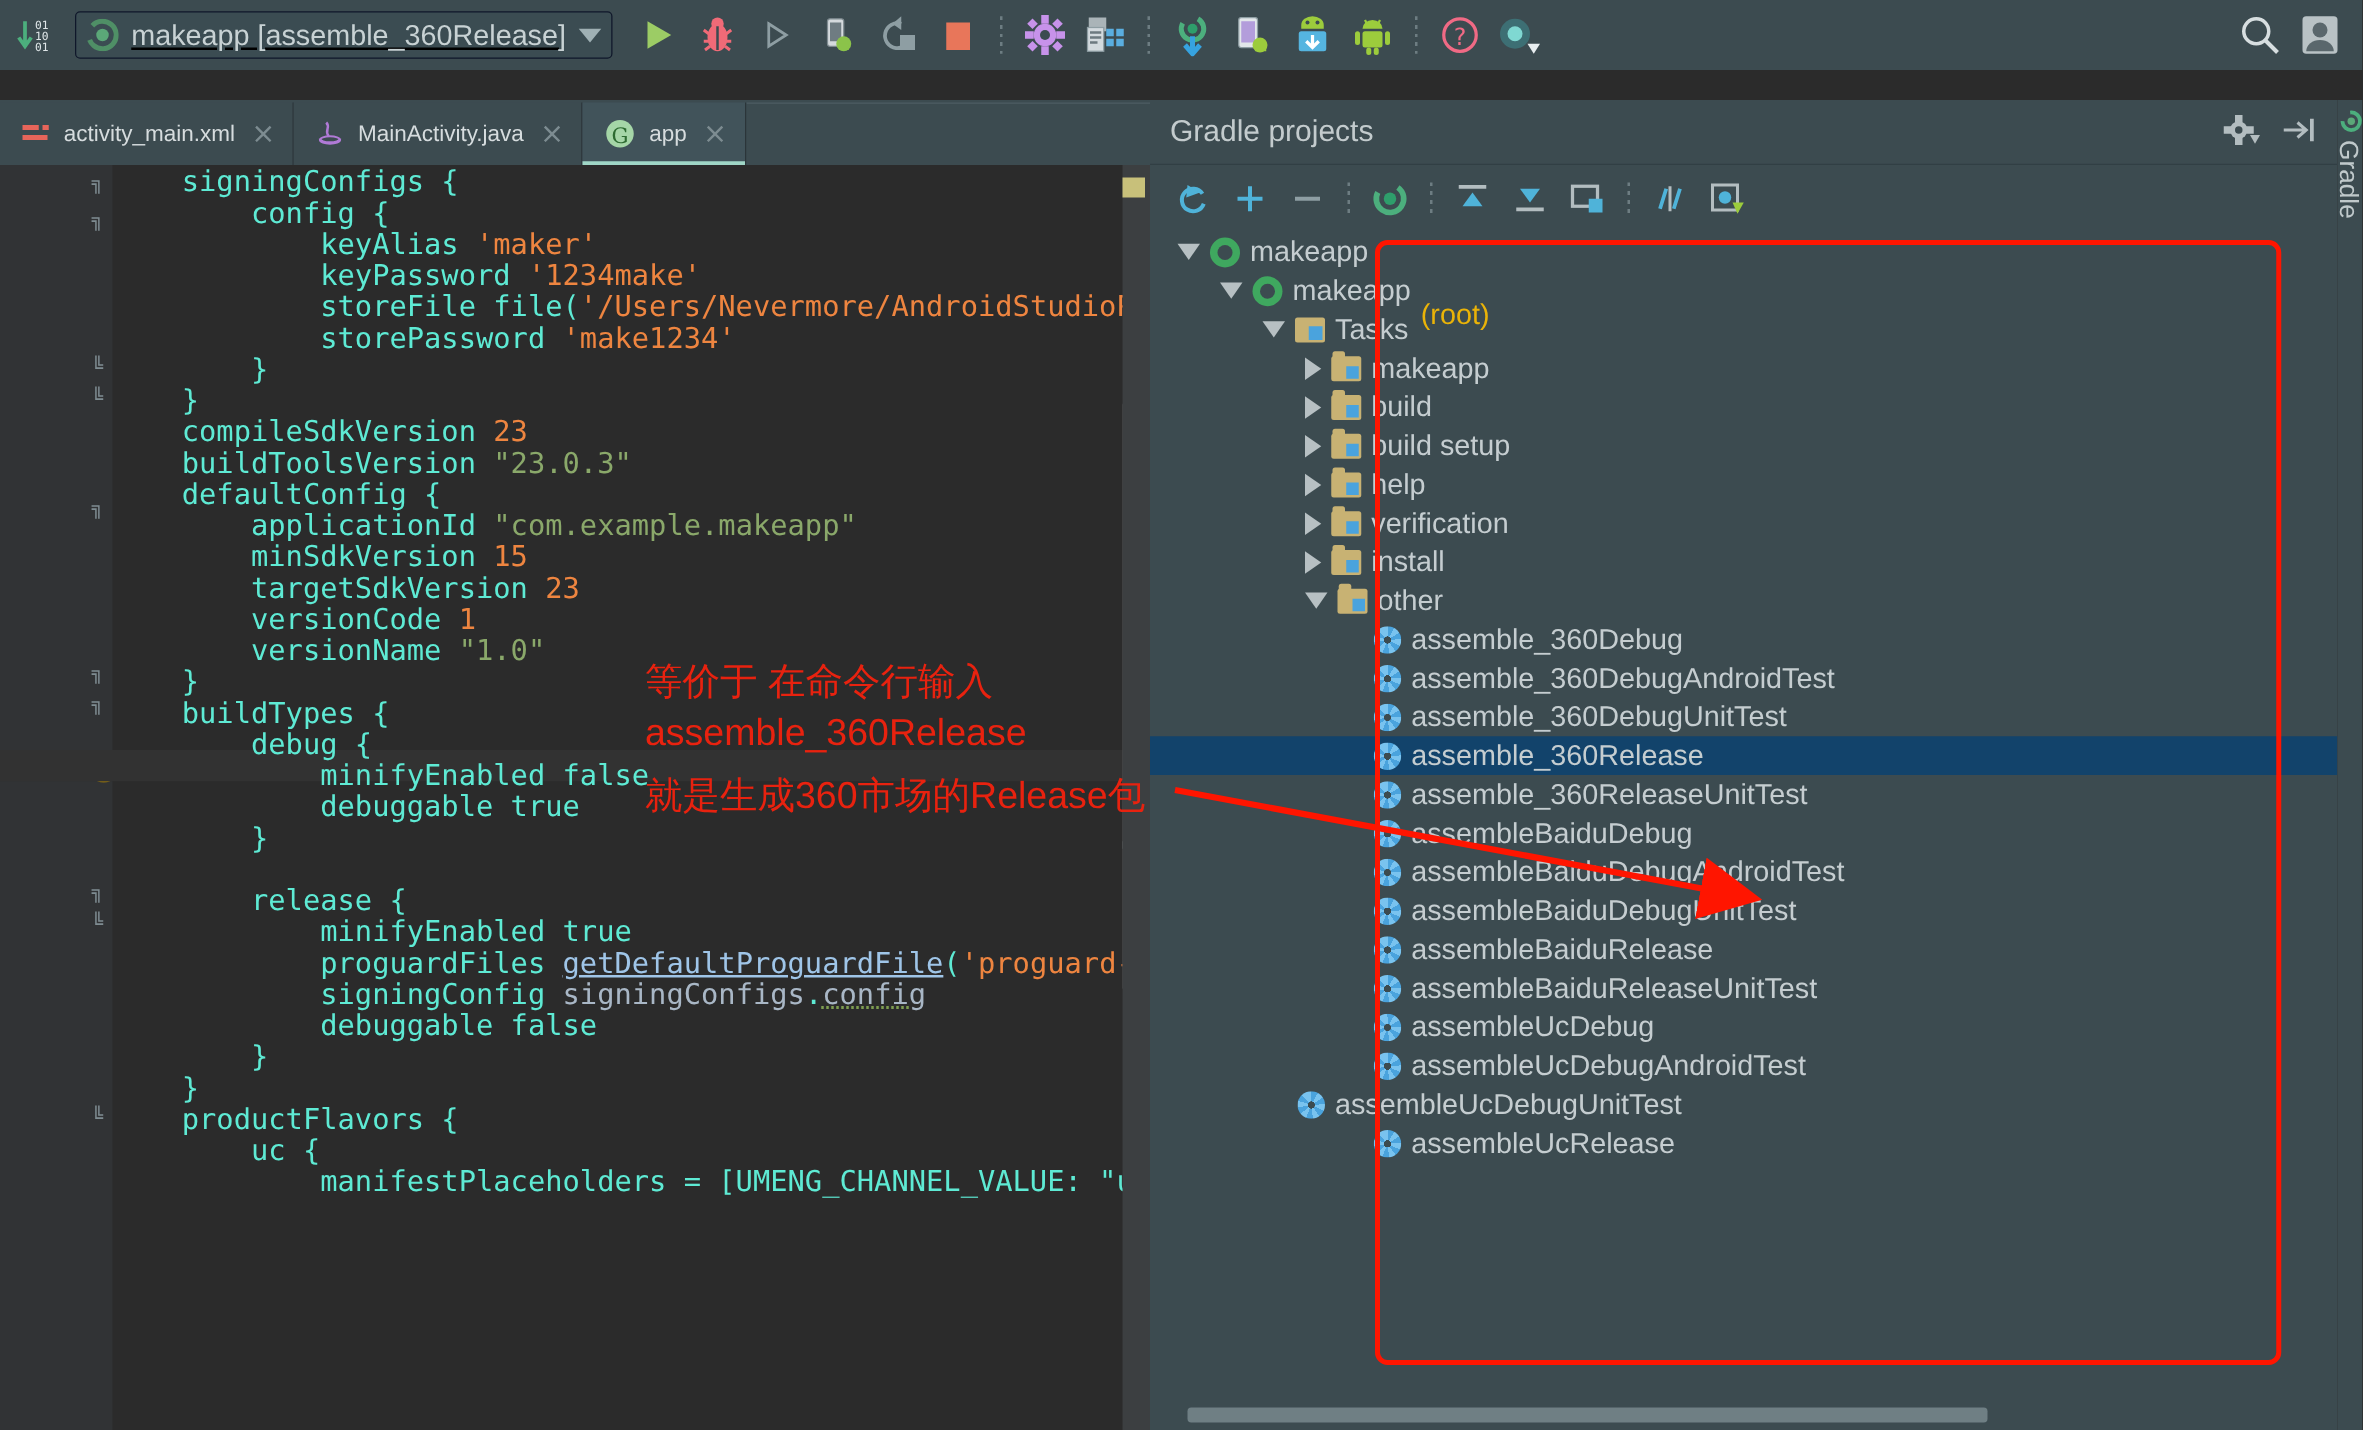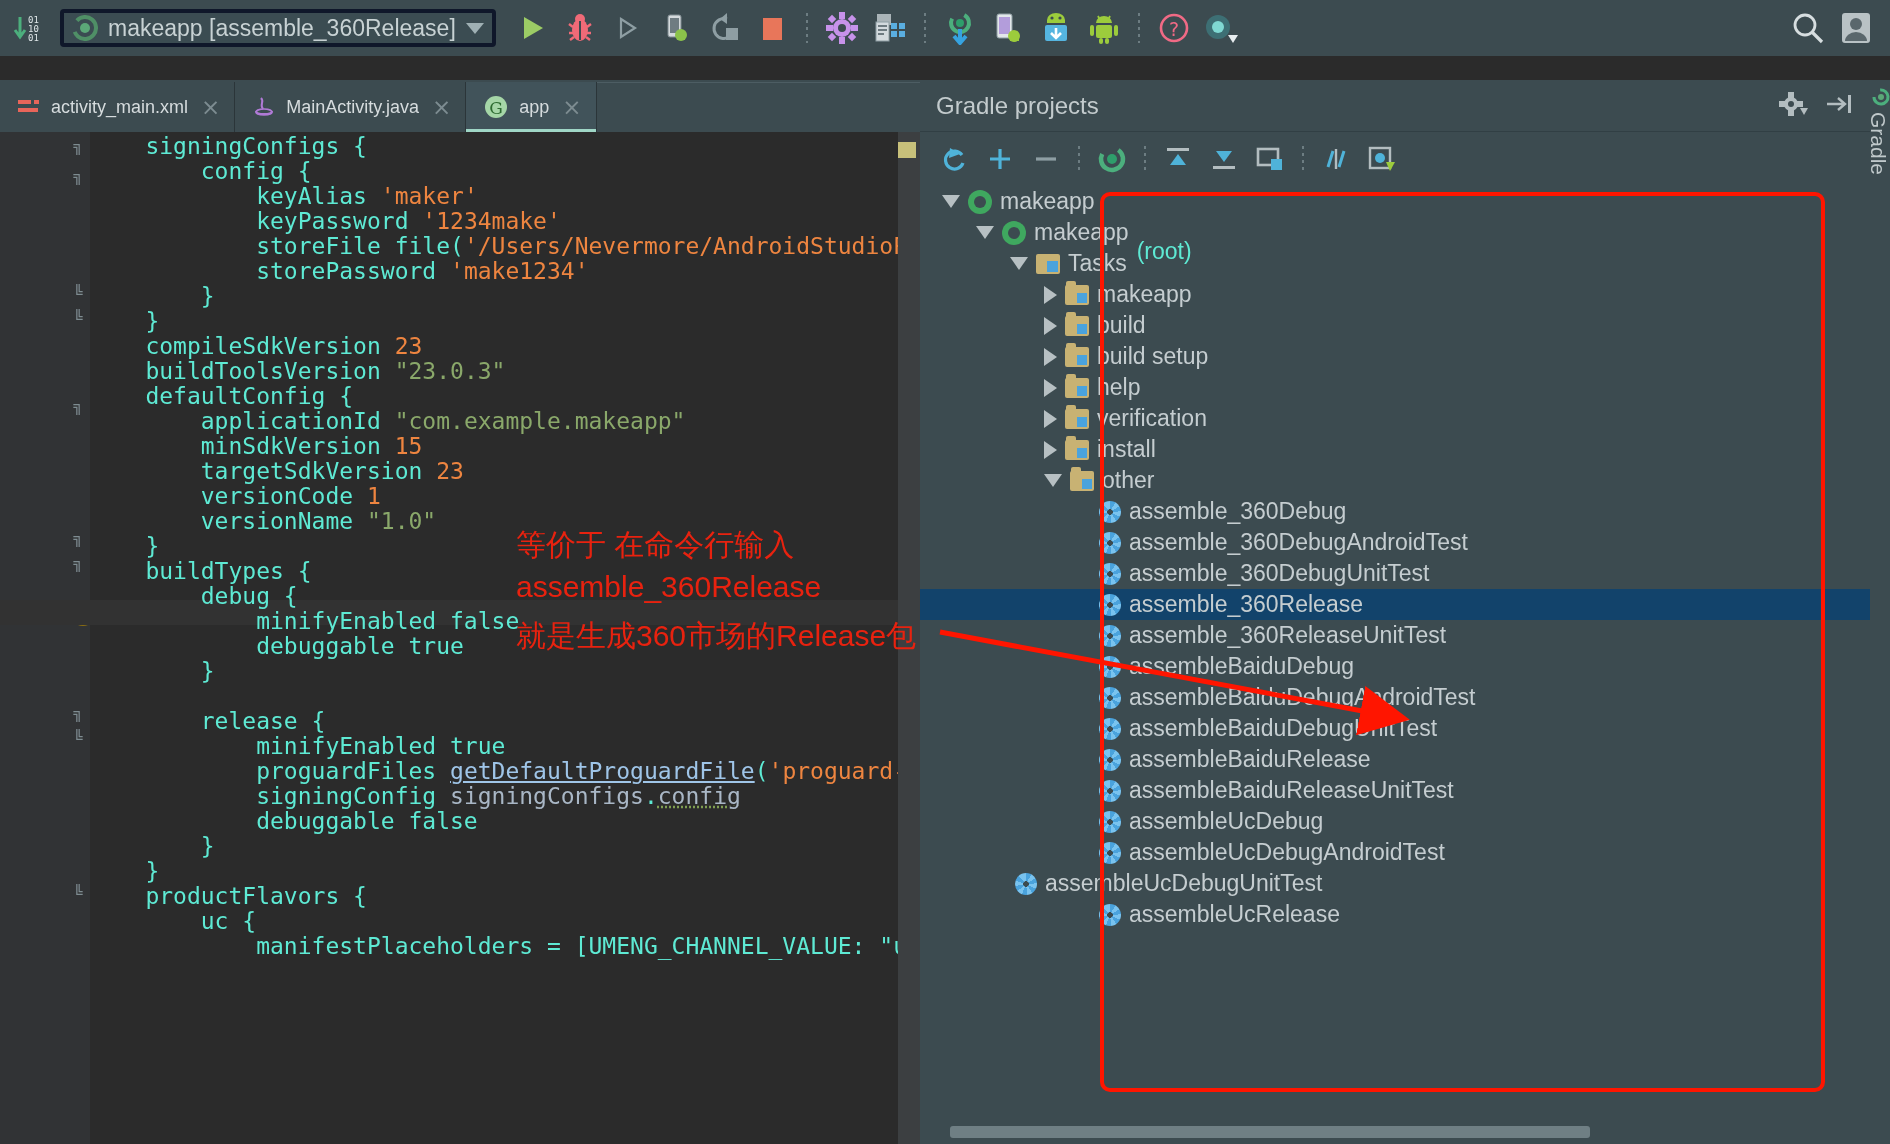--- a/index.html
+++ b/index.html
@@ -21,22 +21,22 @@
     width: 44px; height: 44px; margin: 0 2px;
     display: flex; align-items: center; justify-content: center;
     position: relative;
   }
   .tb-sep {
     width: 2px; height: 30px; margin: 0 10px;
     background: repeating-linear-gradient(to bottom,#6d7d82 0,#6d7d82 3px,transparent 3px,transparent 7px);
   }
   .run-config {
     height: 38px; min-width: 430px;
-    background: #3b4c52; border: 4px solid #0f172a; border-radius: 4px;
-    display: flex; align-items: center; padding: 0 8px; margin-left: 8px;
+    background: #3b4c52; border: 1px solid #0f172a; border-radius: 4px;
+    display: flex; align-items: center; padding: 0 8px; margin-left: 8px; text-decoration: underline;
   }
   .run-config .rc-label {
     color: #c8d2d4; font-size: 23px; margin: 0 10px;
     font-family: "Liberation Sans", sans-serif;
     white-space: nowrap;
   }
   .caret-down {
     width: 0; height: 0; border-left: 9px solid transparent;
     border-right: 9px solid transparent; border-top: 11px solid #9fb0b4;
     margin-left: auto;
@@ -570,21 +570,21 @@
     <div class="tree" id="tree-area">
         <div class="trow" style="padding-left: 22px;">
           <span class="tri down"></span>
           <span class="circle-g"></span>
           <span>makeapp</span>
         </div>
         <div class="trow" style="padding-left: 56px;">
           <span class="tri down"></span>
           <span class="circle-g"></span>
           <span>makeapp</span>
-          <span style="color: #5eead4; margin-top: 37px;"> (root)</span>
+          <span style="color: #eab308; margin-top: 37px;"> (root)</span>
         </div>
         <div class="trow" style="padding-left: 90px;">
           <span class="tri down"></span>
           <span class="tasks-icon"></span>
           <span>Tasks</span>
         </div>
         <div class="trow" style="padding-left: 124px;">
           <span class="tri right"></span>
           <span class="folder-icon"></span>
           <span>makeapp</span>
@@ -672,21 +672,21 @@
         <div class="trow" style="padding-left: 158px;">
           <span class="tri blank"></span>
           <span class="gear"></span>
           <span>assembleUcDebug</span>
         </div>
         <div class="trow" style="padding-left: 158px;">
           <span class="tri blank"></span>
           <span class="gear"></span>
           <span>assembleUcDebugAndroidTest</span>
         </div>
-        <div class="trow" style="padding-left: 74px;">
+        <div class="trow" style="padding-left: 97px;">
           <span class="tri blank"></span>
           <span class="gear"></span>
           <span>assembleUcDebugUnitTest</span>
         </div>
         <div class="trow" style="padding-left: 158px;">
           <span class="tri blank"></span>
           <span class="gear"></span>
           <span>assembleUcRelease</span>
         </div>
       </div>

